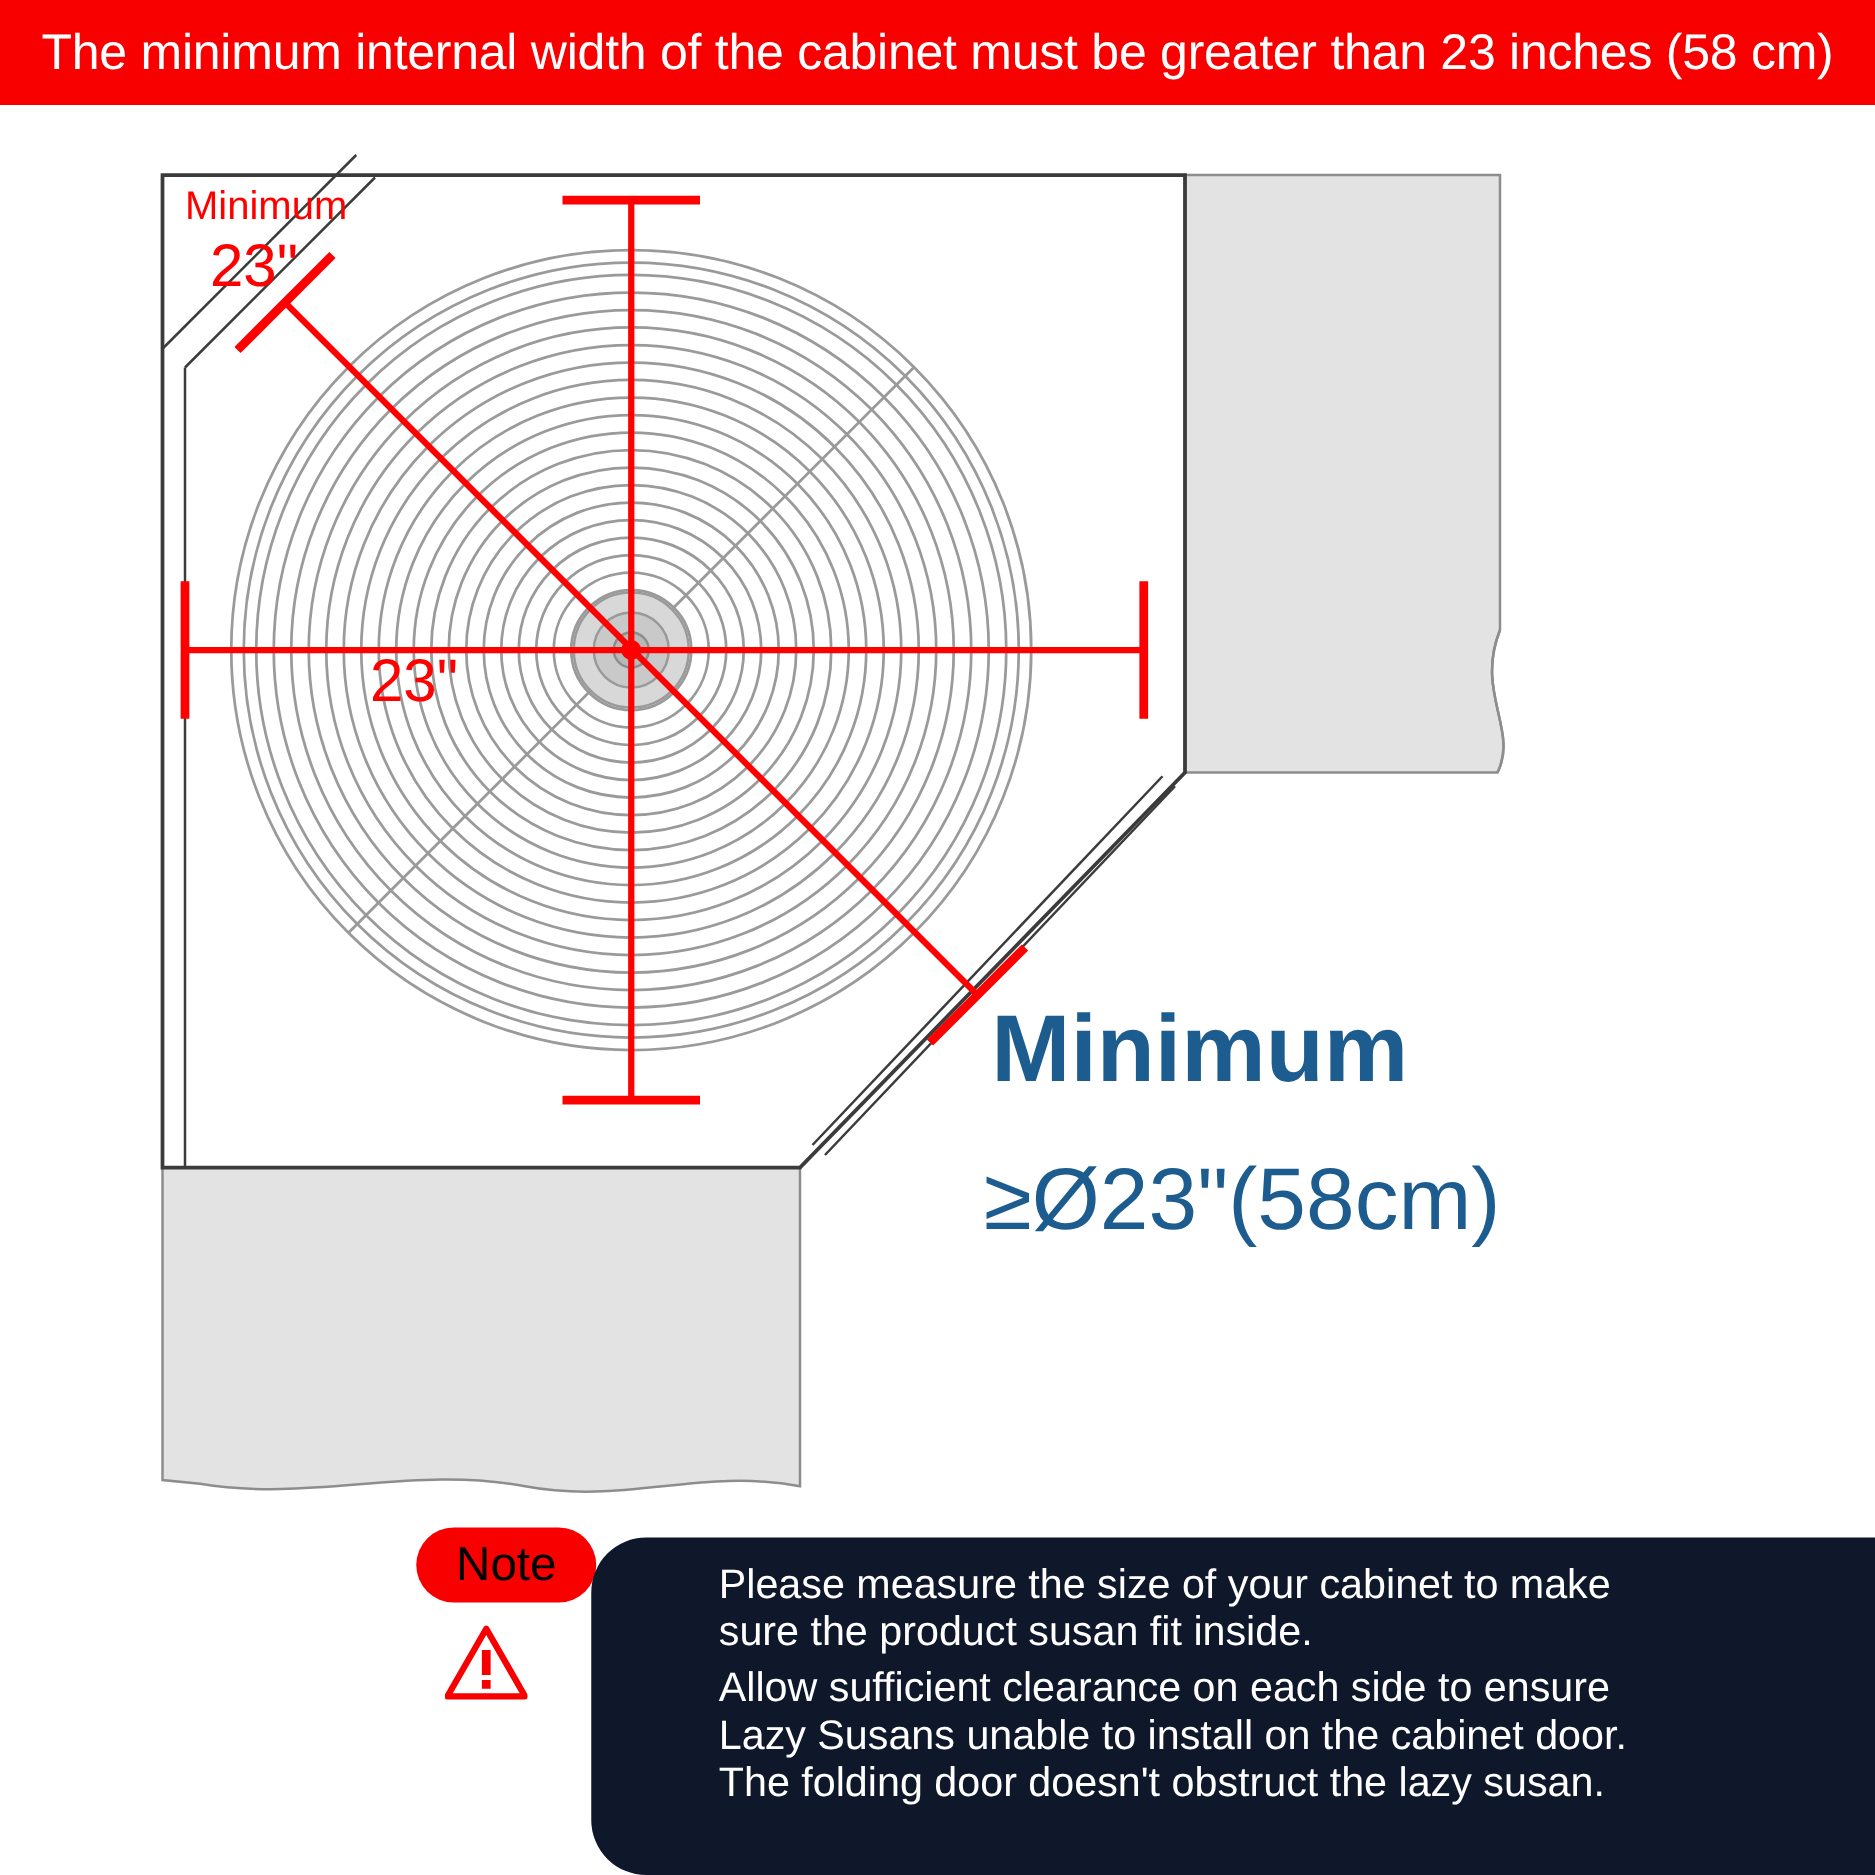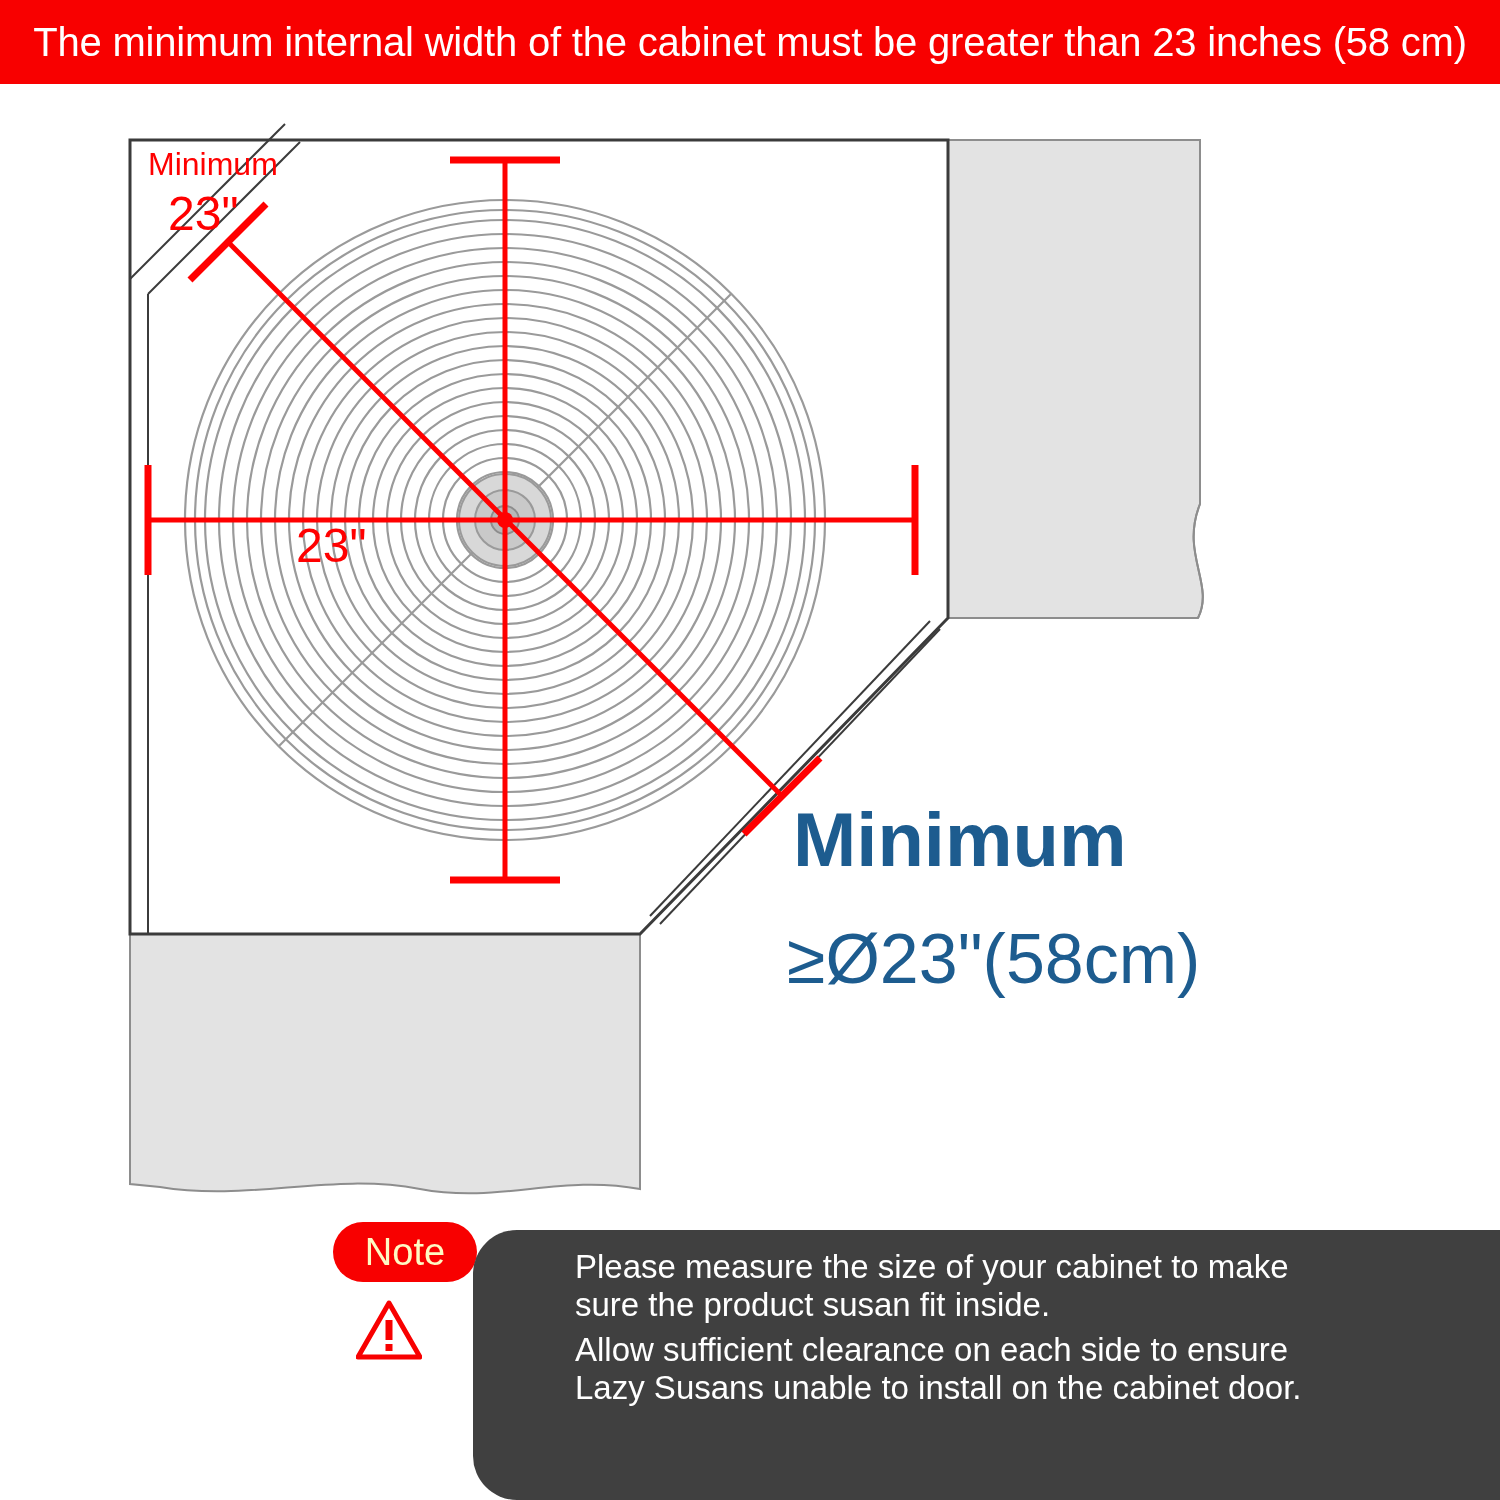--- a/index.html
+++ b/index.html
@@ -104,39 +104,39 @@
     top: 1222px;
     width: 144px;
     height: 60px;
     background: #f80000;
     border-radius: 30px;
     display: flex;
     align-items: center;
     justify-content: center;
   }
   .note-pill-text {
-    color: #fef9c3;
+    color: #000000;
     font-size: 38px;
     line-height: 1;
   }
   .warn-icon {
     position: absolute;
     left: 356px;
     top: 1300px;
     width: 66px;
     height: 60px;
   }
 
   .note-panel {
     position: absolute;
     left: 473px;
     top: 1230px;
     width: 1027px;
     height: 270px;
-    background: #404040;
+    background: #0f172a;
     border-top-left-radius: 44px;
     border-bottom-left-radius: 44px;
     padding: 18px 26px 10px 102px;
     box-sizing: border-box;
   }
   .note-line {
     color: #ffffff;
     font-size: 33px;
     line-height: 1.16;
     white-space: nowrap;
@@ -247,14 +247,15 @@
 </svg>
 
 <div class="note-panel">
   <div class="note-para">
     <div class="note-line">Please measure the size of your cabinet to make</div>
     <div class="note-line">sure the product susan fit inside.</div>
   </div>
   <div class="note-para">
     <div class="note-line">Allow sufficient clearance on each side to ensure</div>
     <div class="note-line">Lazy Susans unable to install on the cabinet door.</div>
+    <div class="note-line">The folding door doesn't obstruct the lazy susan.</div>
   </div>
 </div>
 
 </body></html>

